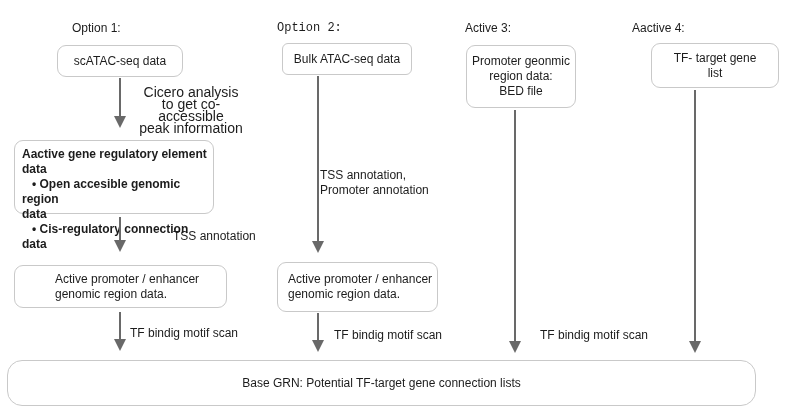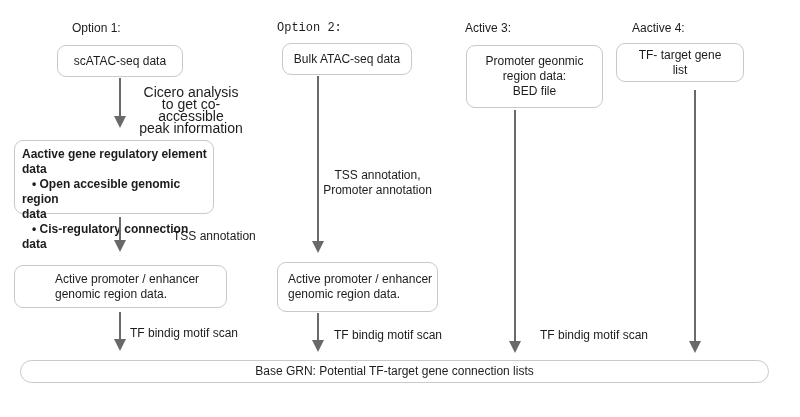--- a/index.html
+++ b/index.html
@@ -44,21 +44,21 @@
     position: absolute;
     font-size: 12px;
     line-height: 15px;
     white-space: pre-line;
   }
   .note.small {
     font-size: 14px;
     line-height: 12px;
     text-align: center;
   }
-  .note.center { text-align: center; }
+  .note.center { }
   .arrow {
     position: absolute;
     width: 12px;
   }
   .arrow .shaft {
     position: absolute;
     left: 5px;
     top: 0;
     width: 2px;
     height: calc(100% - 10px);
@@ -108,51 +108,51 @@
 
   <div class="box" style="left:14px; top:265px; width:213px; height:43px; padding:6px 0 0 40px;">Active promoter / enhancer
 genomic region data.</div>
 
   <div class="arrow" style="left:114px; top:312px; height:39px;">
     <div class="shaft"></div>
     <div class="head"></div>
   </div>
   <div class="note" style="left:130px; top:326px;">TF bindig motif scan</div>
 
-  <div class="box center" style="left:282px; top:43px; width:130px; height:32px;">Bulk ATAC-seq data</div>
+  <div class="box center" style="left:282px; top:43px; width:130px; height:32px;border-radius:6px;">Bulk ATAC-seq data</div>
 
   <div class="arrow" style="left:312px; top:76px; height:177px;">
     <div class="shaft"></div>
     <div class="head"></div>
   </div>
   <div class="note center" style="left:320px; top:168px; width:115px;">TSS annotation,
 Promoter annotation</div>
 
   <div class="box" style="left:277px; top:262px; width:161px; height:50px; padding:9px 0 0 10px;">Active promoter / enhancer
 genomic region data.</div>
 
   <div class="arrow" style="left:312px; top:313px; height:39px;">
     <div class="shaft"></div>
     <div class="head"></div>
   </div>
   <div class="note" style="left:334px; top:328px;">TF bindig motif scan</div>
 
-  <div class="box center" style="left:466px; top:45px; width:137px; height:63px;">Promoter geonmic
+  <div class="box center" style="left:466px; top:45px; width:110px; height:63px;">Promoter geonmic
 region data:
 BED file</div>
 
   <div class="arrow" style="left:509px; top:110px; height:243px;">
     <div class="shaft"></div>
     <div class="head"></div>
   </div>
   <div class="note" style="left:540px; top:328px;">TF bindig motif scan</div>
 
-  <div class="box center" style="left:616px; top:43px; width:128px; height:39px;text-align:center;">TF- target gene
+  <div class="box center" style="left:651px; top:43px; width:128px; height:45px;text-align:center;">TF- target gene
 list</div>
 
   <div class="arrow" style="left:689px; top:90px; height:263px;">
     <div class="shaft"></div>
     <div class="head"></div>
   </div>
 
-  <div class="box center" style="left:20px; top:360px; width:749px; height:23px; border-radius:15px;">Base GRN: Potential TF-target gene connection lists</div>
+  <div class="box center" style="left:7px; top:360px; width:749px; height:46px; border-radius:15px;">Base GRN: Potential TF-target gene connection lists</div>
 
 </div>
 
 </body></html>

